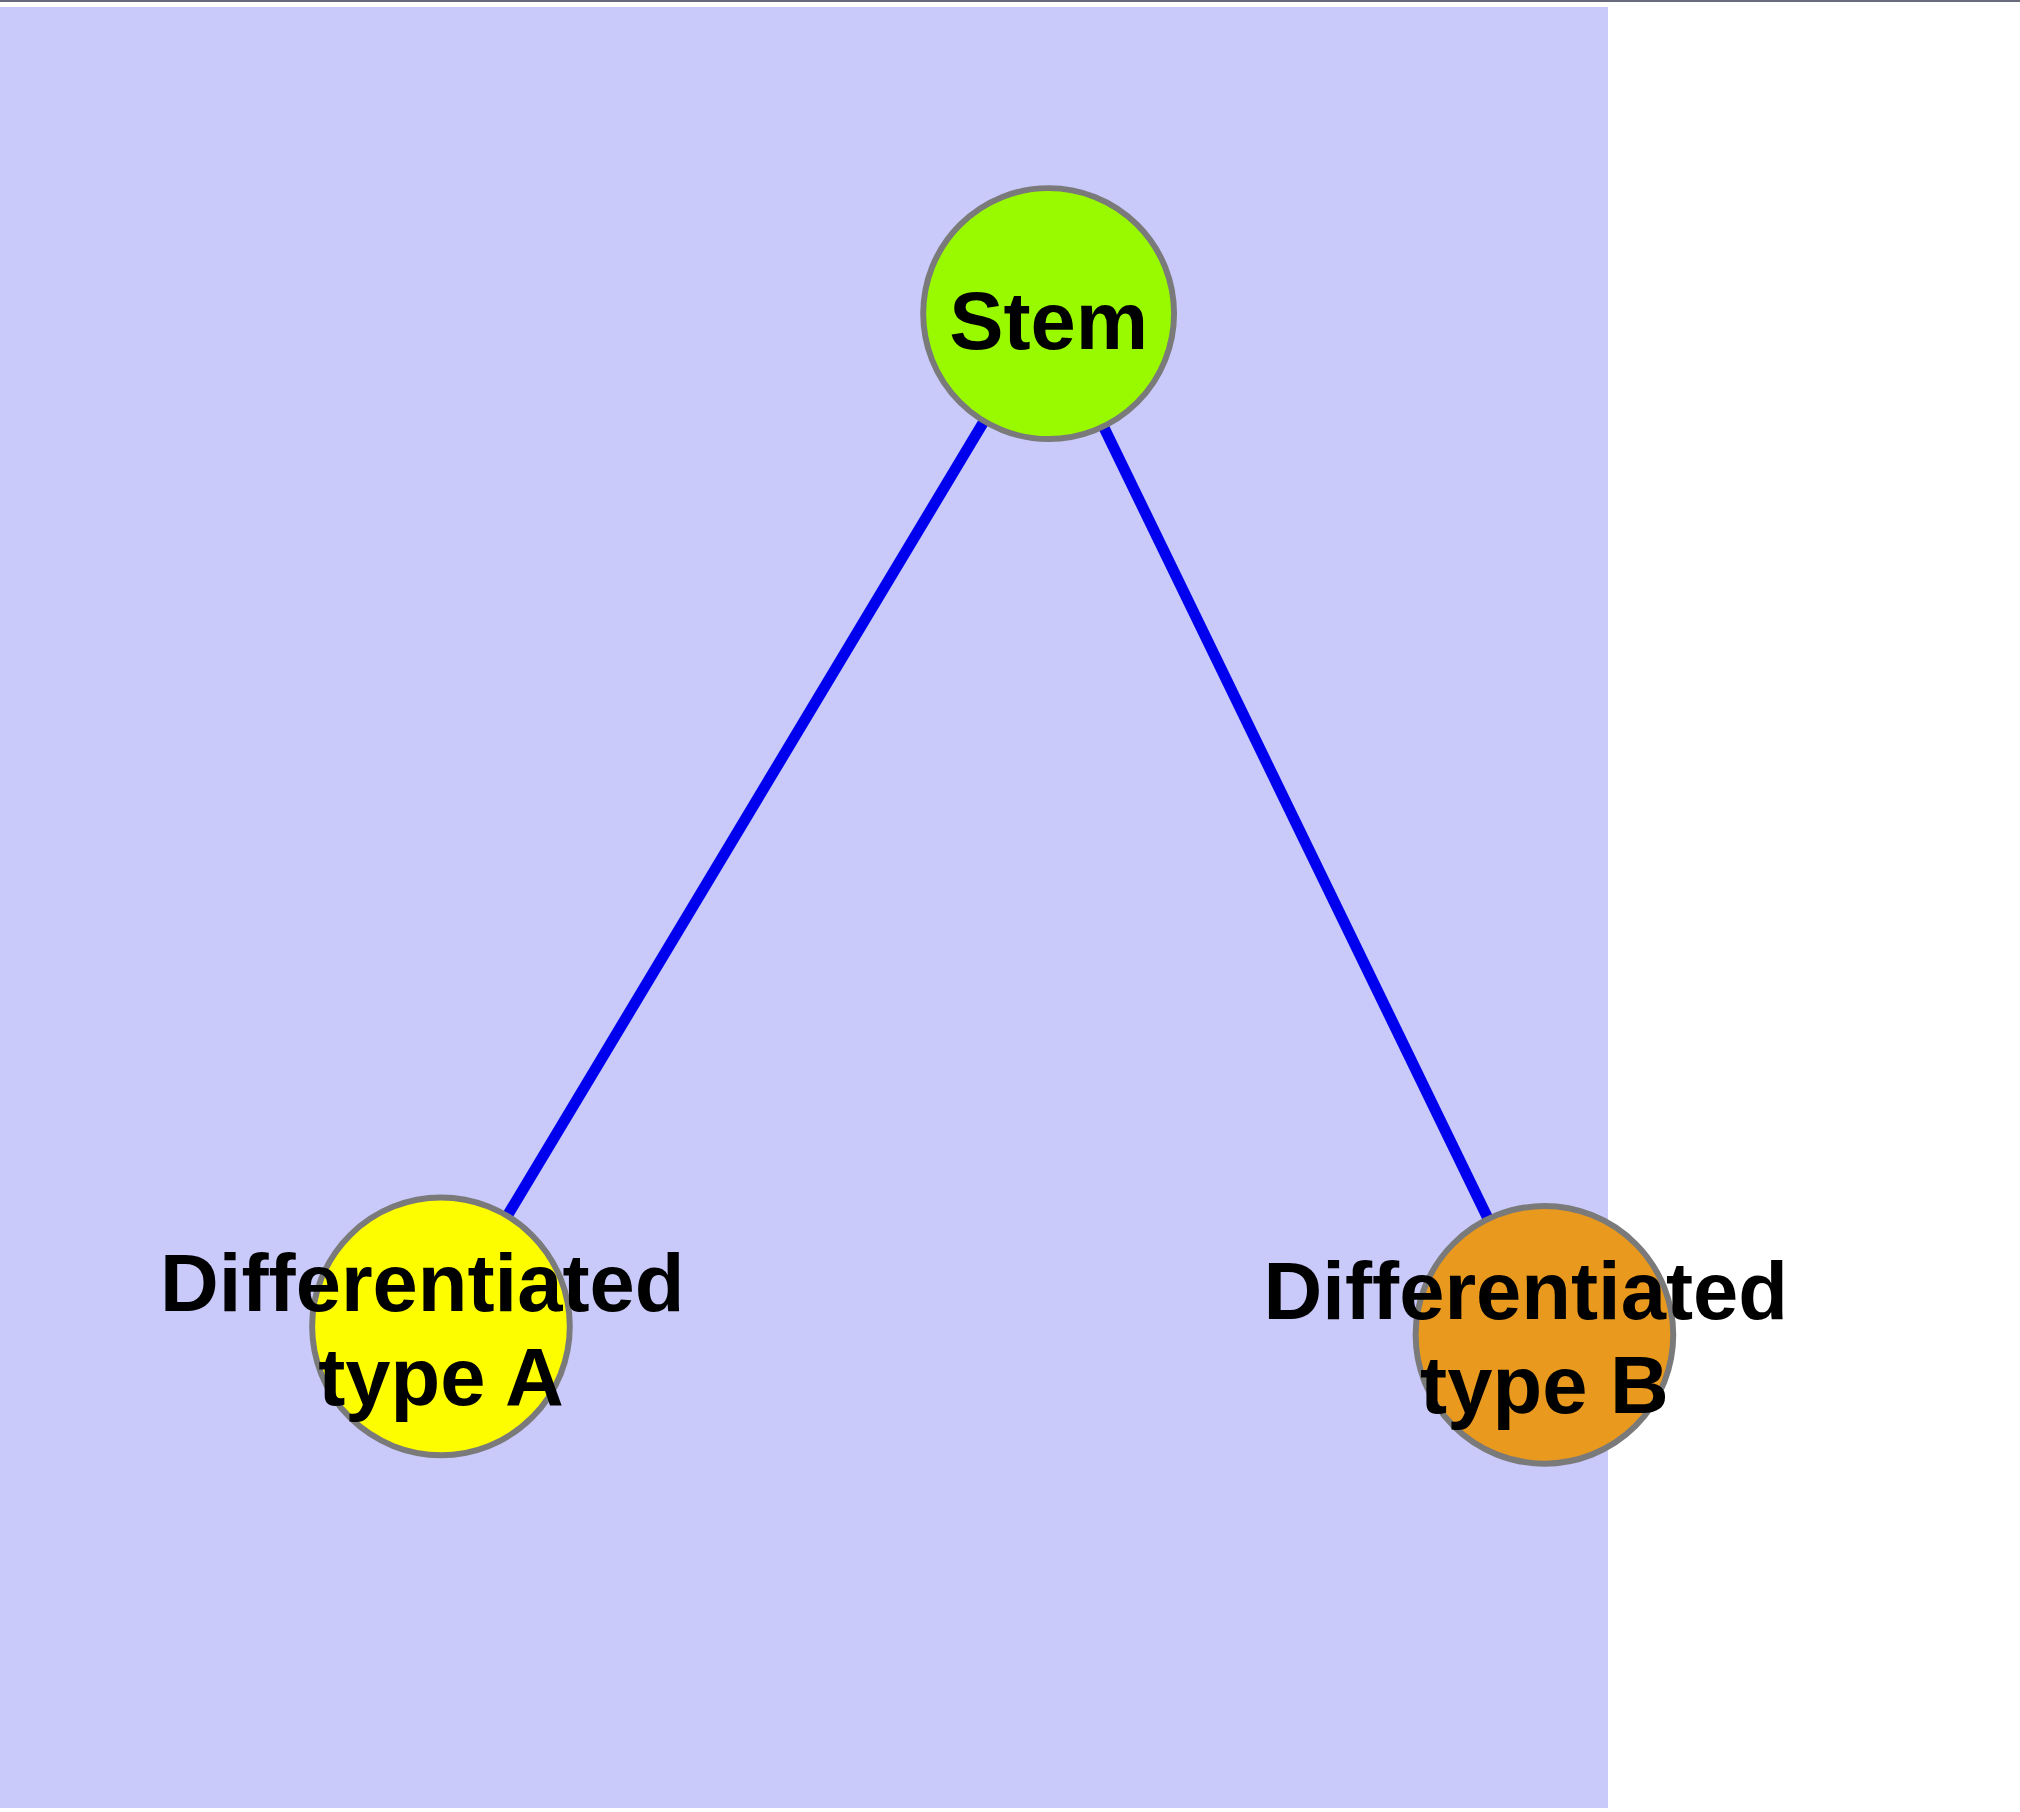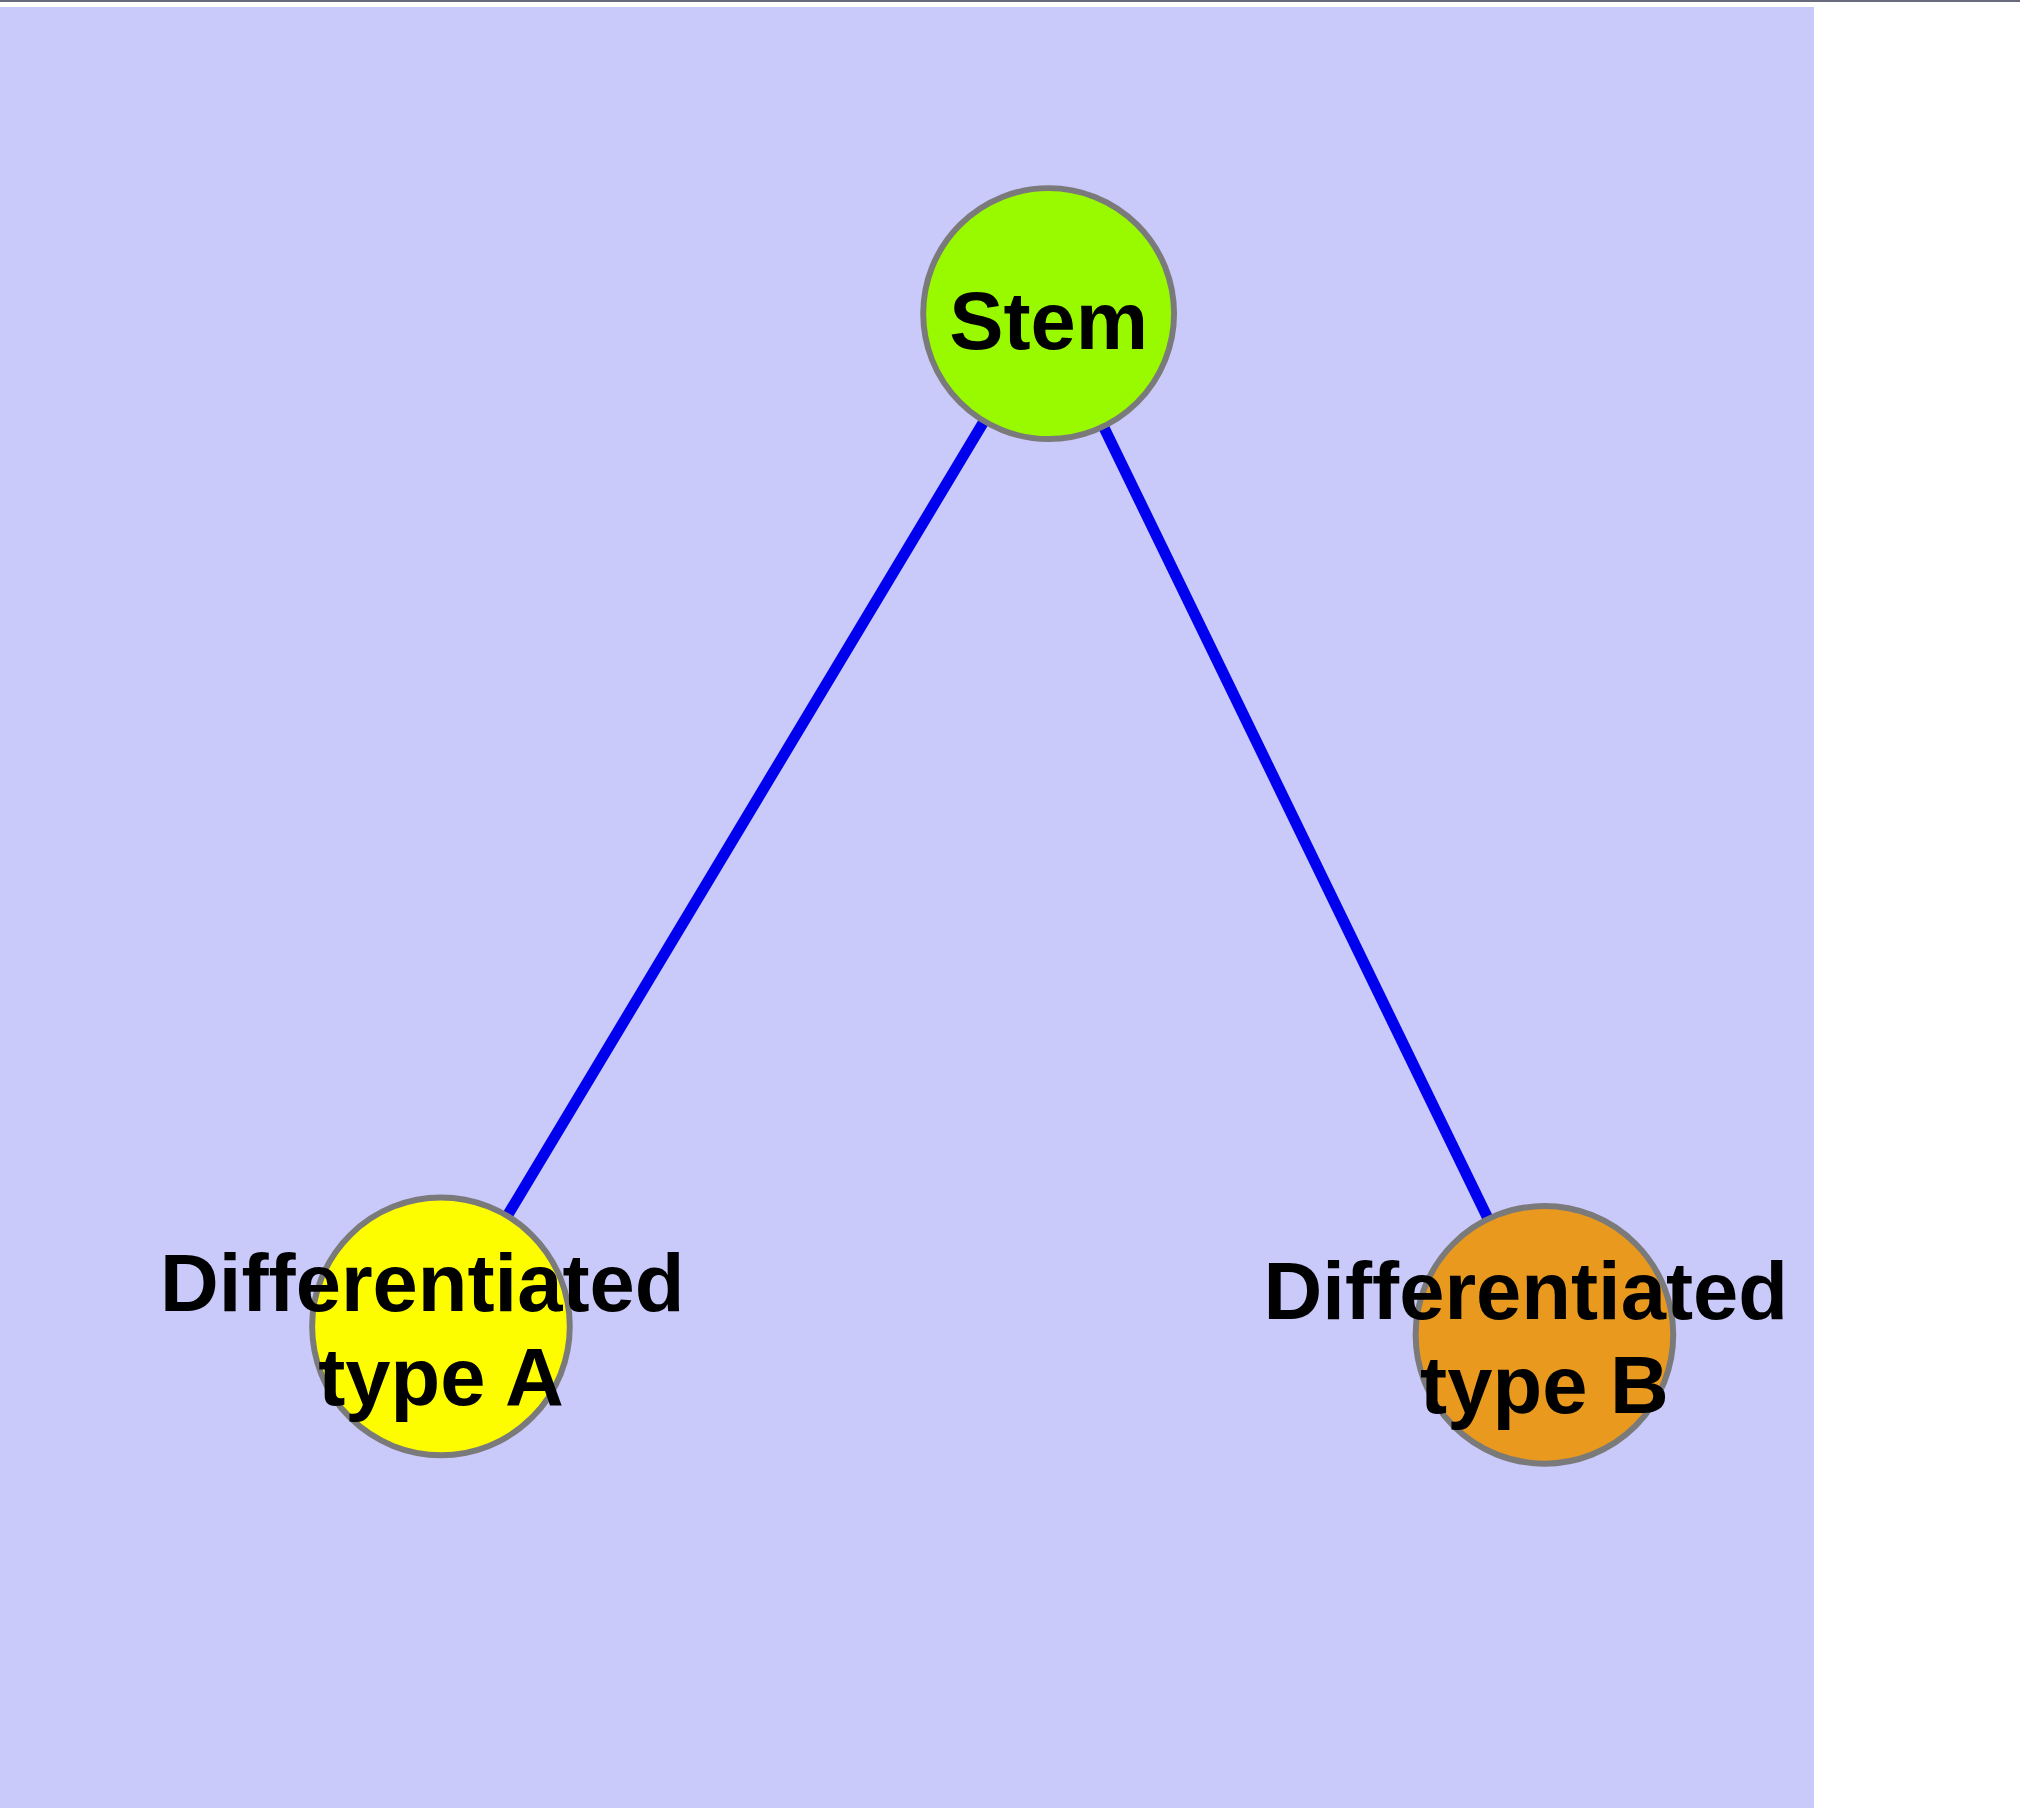--- a/index.html
+++ b/index.html
@@ -28,21 +28,21 @@
   .frame-bottom-strip {
     position: absolute;
     bottom: 0; left: 0;
     width: 2021px; height: 4.2px;
     background: #ffffff;
     z-index: 3;
   }
   .canvas {
     position: absolute;
     top: 0; left: 0;
-    width: 1814px; height: 1812px;
+    width: 1608px; height: 1812px;
     z-index: 1;
   }
   svg { display: block; }
   svg text {
     font-family: "Liberation Sans", sans-serif;
     font-weight: 700;
     font-size: 96px;
     fill: #000000;
     text-anchor: middle;
     dominant-baseline: central;

